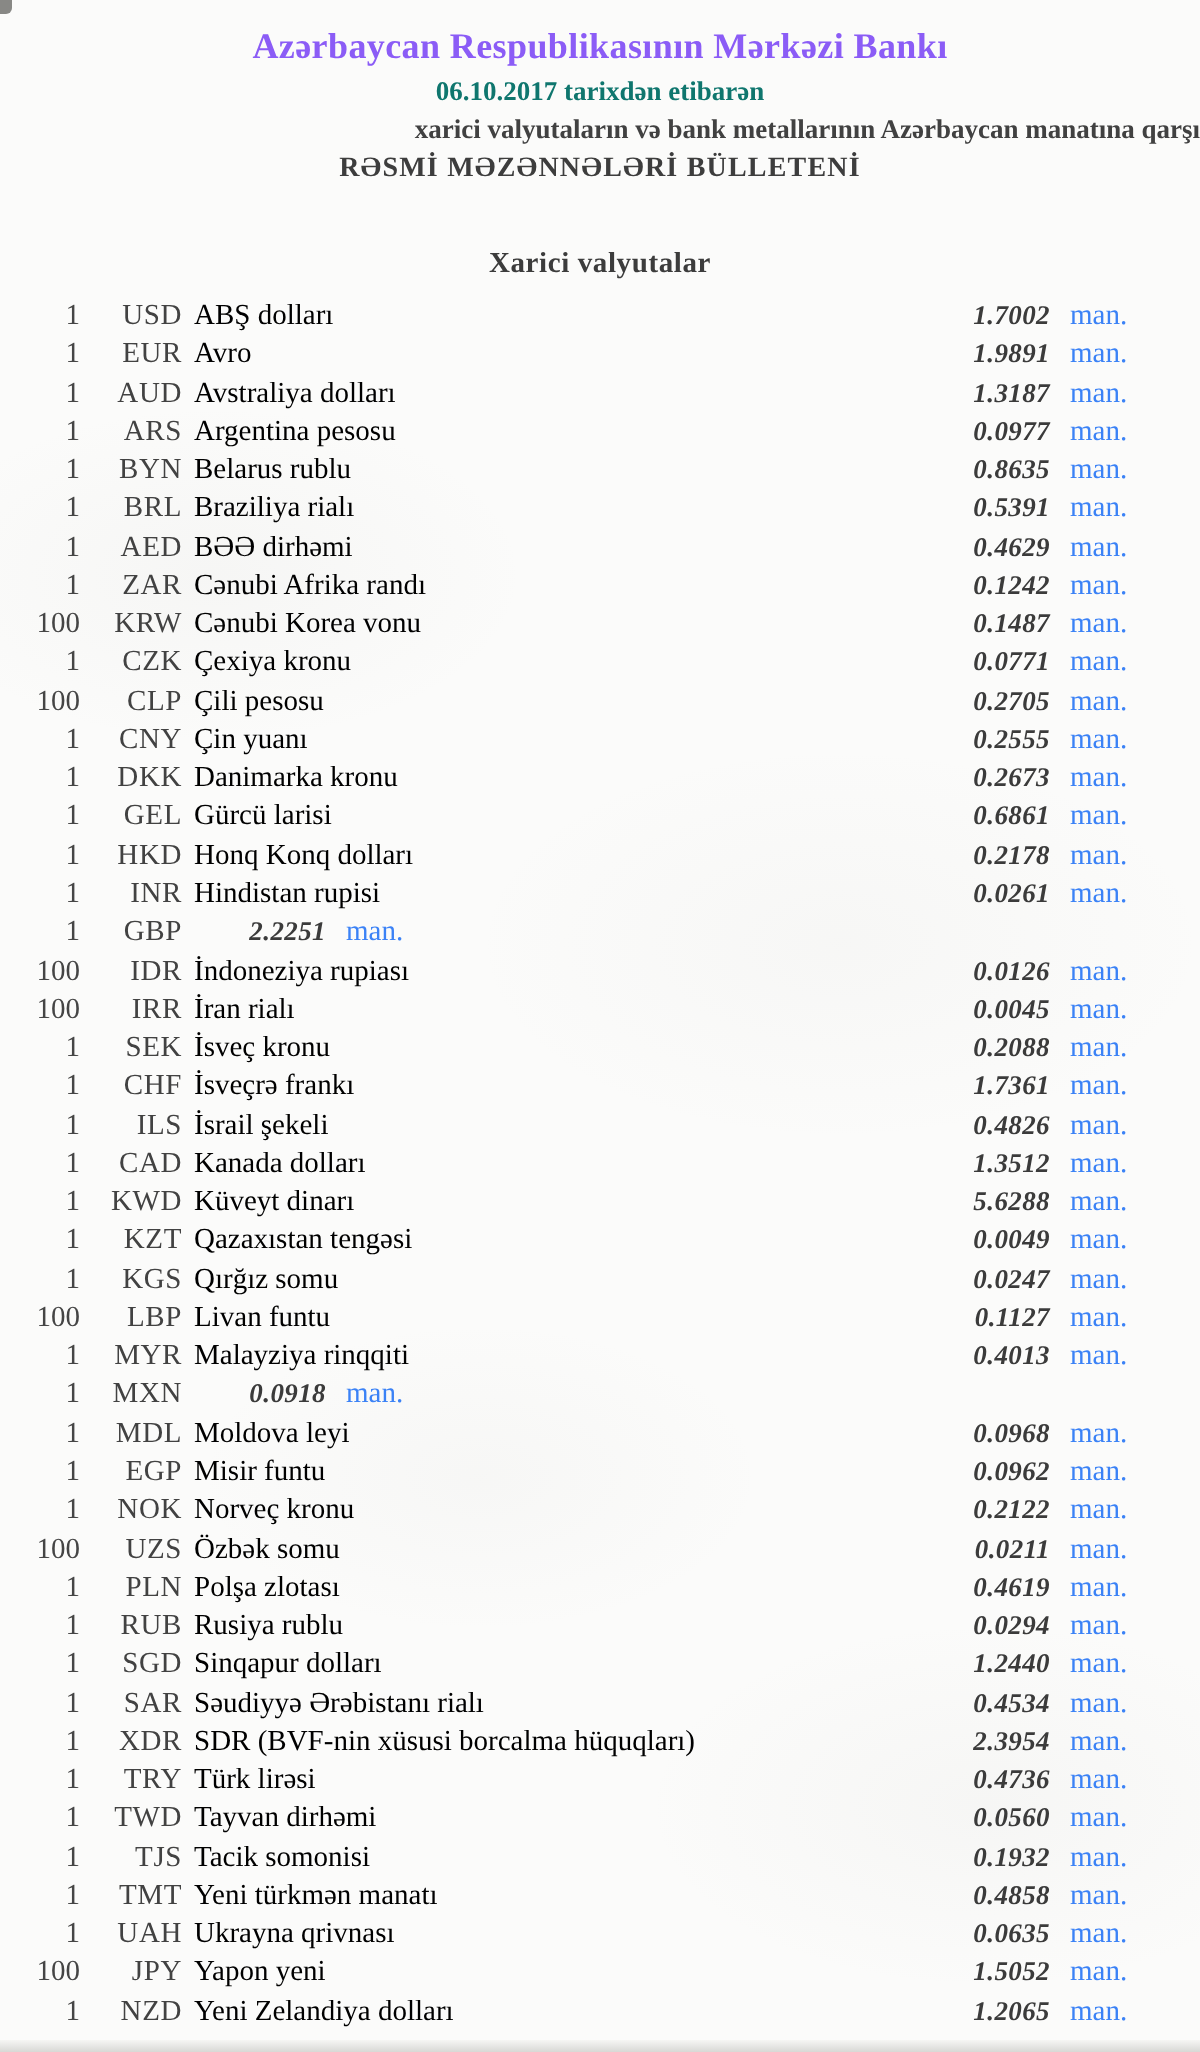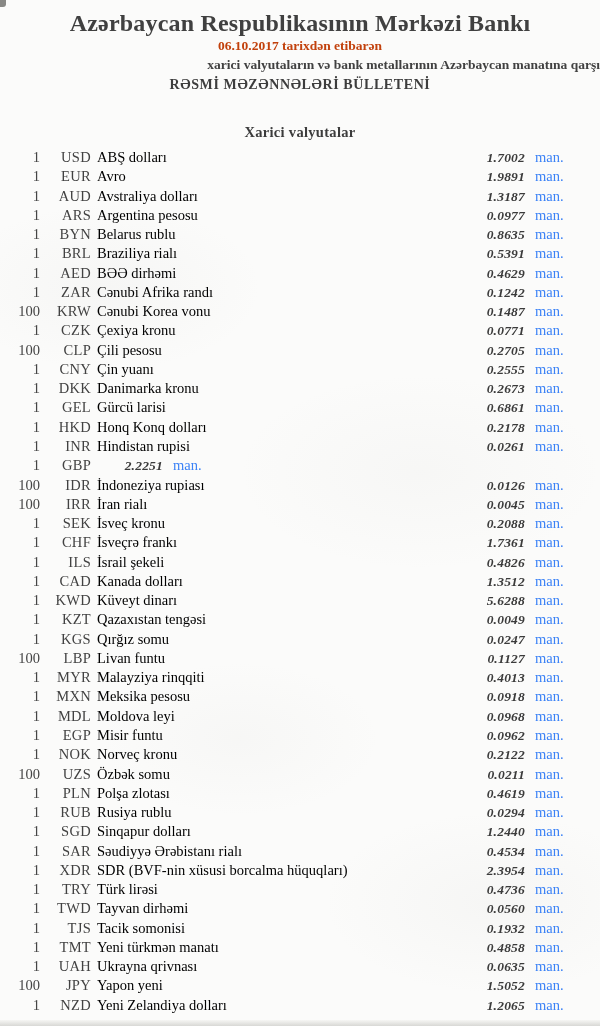--- a/index.html
+++ b/index.html
@@ -33,24 +33,24 @@
   }
   .scan-bottom-edge {
     position: absolute; left: 0; bottom: 0;
     width: 600px; height: 6px;
     background: linear-gradient(#f6f6f4, #dddddac 80%, #d8d8d5);
     background: linear-gradient(#f6f6f4, #d8d8d5);
   }
 
   header { text-align: center; padding-top: 10px; }
   .doc-title {
-    font-size: 24px; font-weight: 600; line-height: 26px;
-    margin: 0; color: #404040; letter-spacing: 0.2px;
-  }
-  .doc-date { font-size: 13.5px; font-weight: 600; line-height: 19px; color: #c2410c; }
+    font-size: 18px; font-weight: 600; line-height: 26px;
+    margin: 0; color: #8b5cf6; letter-spacing: 0.2px;
+  }
+  .doc-date { font-size: 13.5px; font-weight: 600; line-height: 19px; color: #0f766e; }
   .doc-sub1 { font-size: 13.5px; font-weight: 600; line-height: 19px; color: #414141; text-align: right; }
   .doc-sub2 { font-size: 14px;  font-weight: 700; line-height: 21px; color: #3d3d3d; letter-spacing: 0.6px; }
 
   .section-title {
     text-align: center;
     margin-top: 28px;
     font-size: 14.5px; font-weight: 600; line-height: 18px;
     color: #3c3c3c; letter-spacing: 0.3px;
   }
 
@@ -307,21 +307,20 @@
     <span class="nom">1</span>
     <span class="code">MYR</span>
     <span class="cname">Malayziya rinqqiti</span>
     <span class="rate">0.4013</span>
     <span class="unit">man.</span>
   </div>
 
   <div class="row">
     <span class="nom">1</span>
     <span class="code">MXN</span>
-    <span class="cname">Meksika pesosu</span>
     <span class="rate">0.0918</span>
     <span class="unit">man.</span>
   </div>
 
   <div class="row">
     <span class="nom">1</span>
     <span class="code">MDL</span>
     <span class="cname">Moldova leyi</span>
     <span class="rate">0.0968</span>
     <span class="unit">man.</span>

